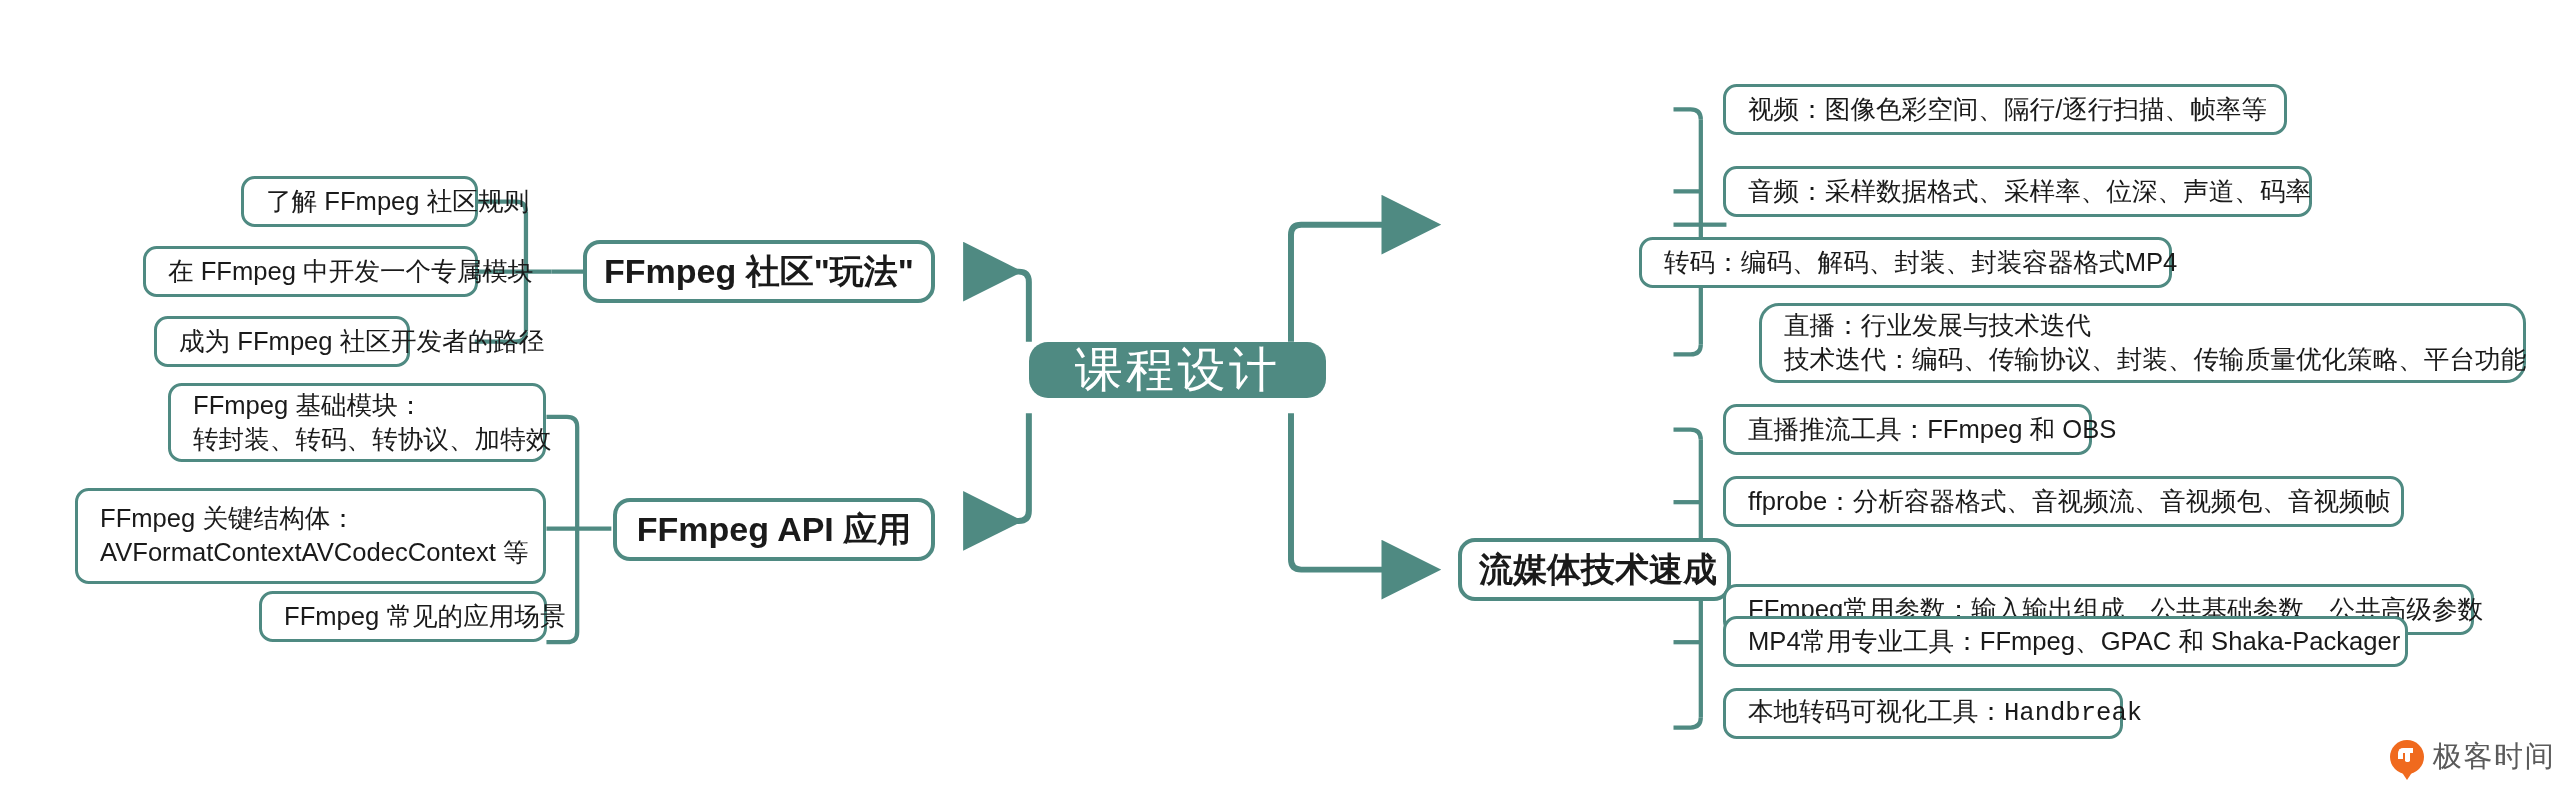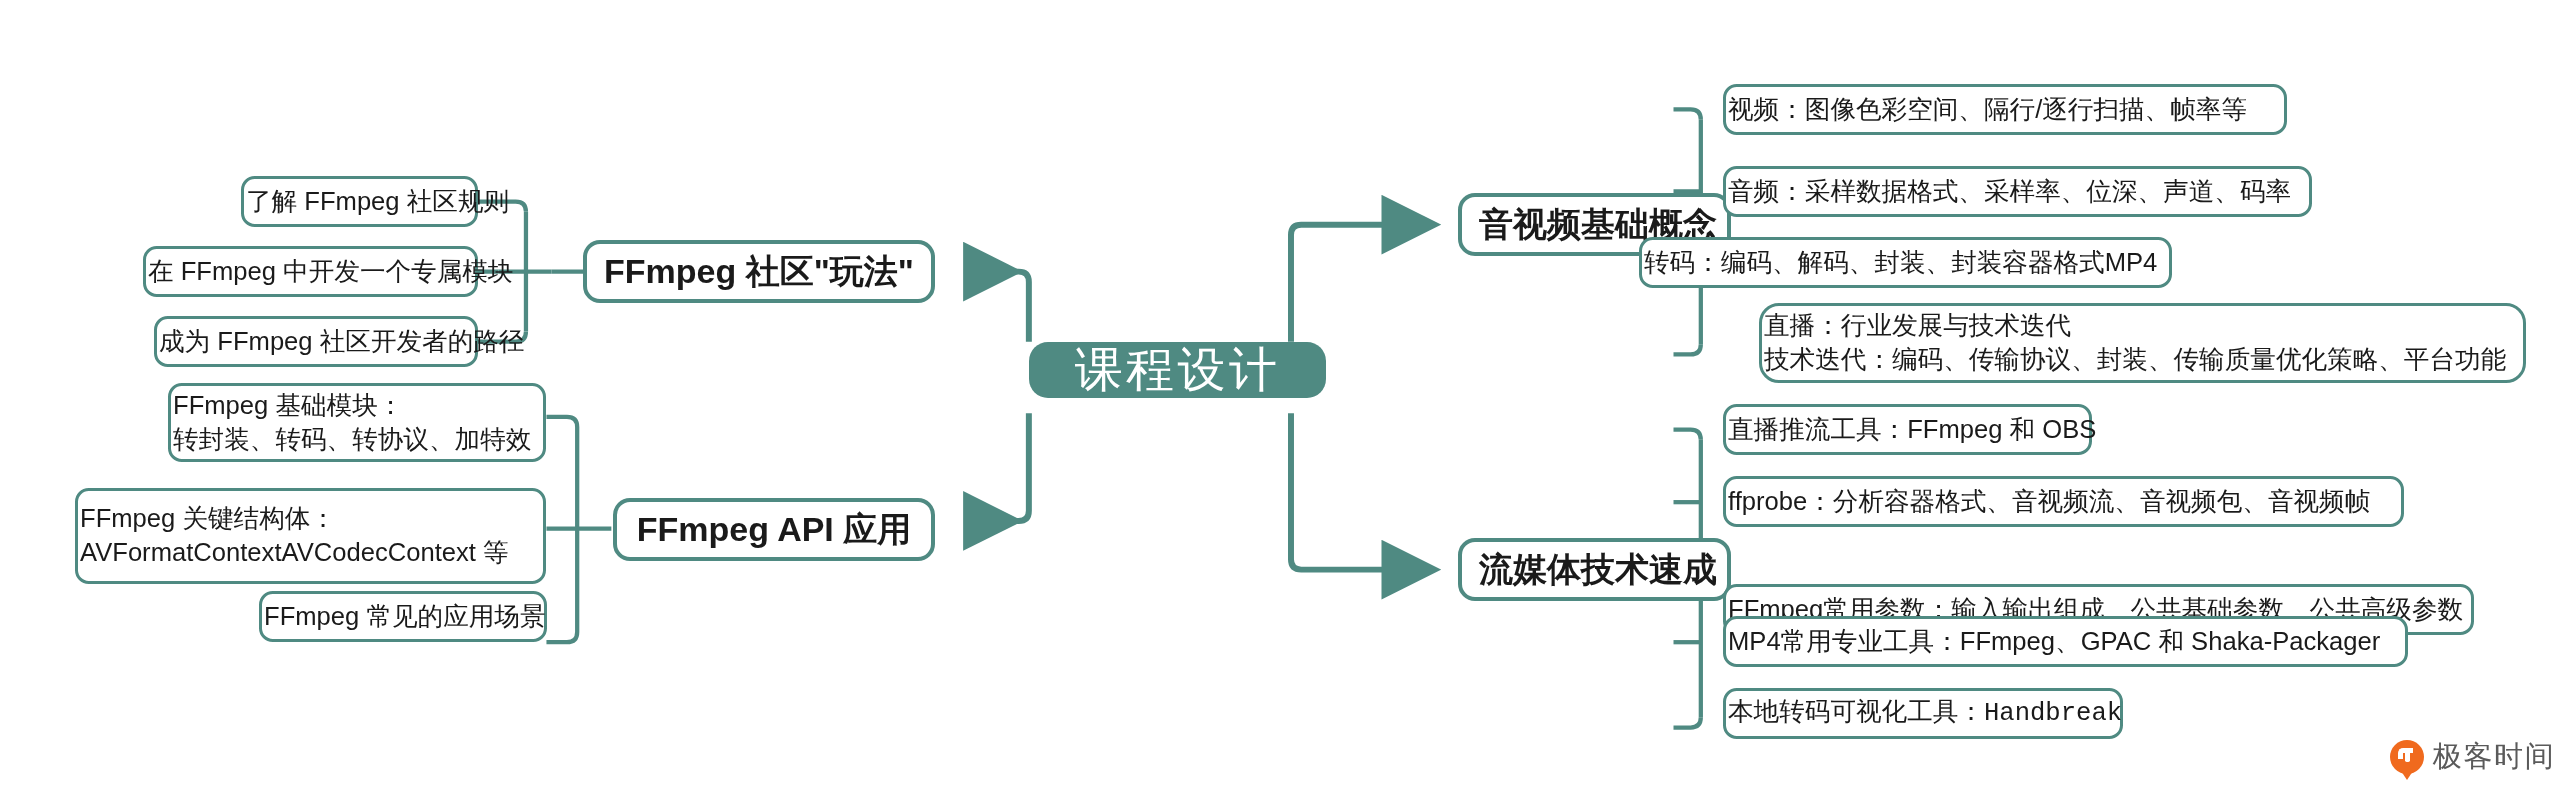--- a/index.html
+++ b/index.html
@@ -17,21 +17,21 @@
     border:3.4px solid #4F8A82;
     border-radius:15.4px;
     display:flex;
     align-items:center;
     color:#1a1a1a;
     white-space:pre;
     line-height:1.32;
   }
   .node.leaf{
     font-size:25.6px;
-    padding:0 2px;
+    padding:0 22px;
     border-width:3px;
     border-radius:13.7px;
   }
   .node.branch{
     font-size:34px;
     font-weight:bold;
     border-width:4.3px;
     border-radius:17px;
     padding:0 17px;
   }
@@ -141,35 +141,32 @@
   </div>
 
   <div class="node branch center-txt" style="left:583px;top:240px;width:352px;height:63px;">
     <span class="txt">FFmpeg 社区"玩法"</span>
   </div>
 
   <div class="node branch center-txt" style="left:613px;top:498px;width:322px;height:63px;">
     <span class="txt">FFmpeg API 应用</span>
   </div>
 
-  <div class="node branch center-txt" style="left:1458px;top:193px;width:273px;height:63px;">
-    <span class="txt">音视频基础概念</span>
-  </div>
 
   <div class="node branch center-txt" style="left:1458px;top:538px;width:273px;height:63px;">
     <span class="txt">流媒体技术速成</span>
   </div>
 
   <div class="node leaf center-txt" style="left:241px;top:176px;width:237px;height:51px;">
     <span class="txt">了解 FFmpeg 社区规则</span>
   </div>
   <div class="node leaf center-txt" style="left:143px;top:246px;width:335px;height:51px;">
     <span class="txt">在 FFmpeg 中开发一个专属模块</span>
   </div>
-  <div class="node leaf center-txt" style="left:154px;top:316px;width:324px;height:51px;">
+  <div class="node leaf center-txt" style="left:154px;top:316px;width:256px;height:51px;">
     <span class="txt">成为 FFmpeg 社区开发者的路径</span>
   </div>
 
   <div class="node leaf" style="left:168px;top:383px;width:378px;height:79px;">
     <span class="txt">FFmpeg 基础模块：
 转封装、转码、转协议、加特效</span>
   </div>
   <div class="node leaf" style="left:75px;top:488px;width:471px;height:96px;">
     <span class="txt">FFmpeg 关键结构体：
 AVFormatContextAVCodecContext 等</span>

